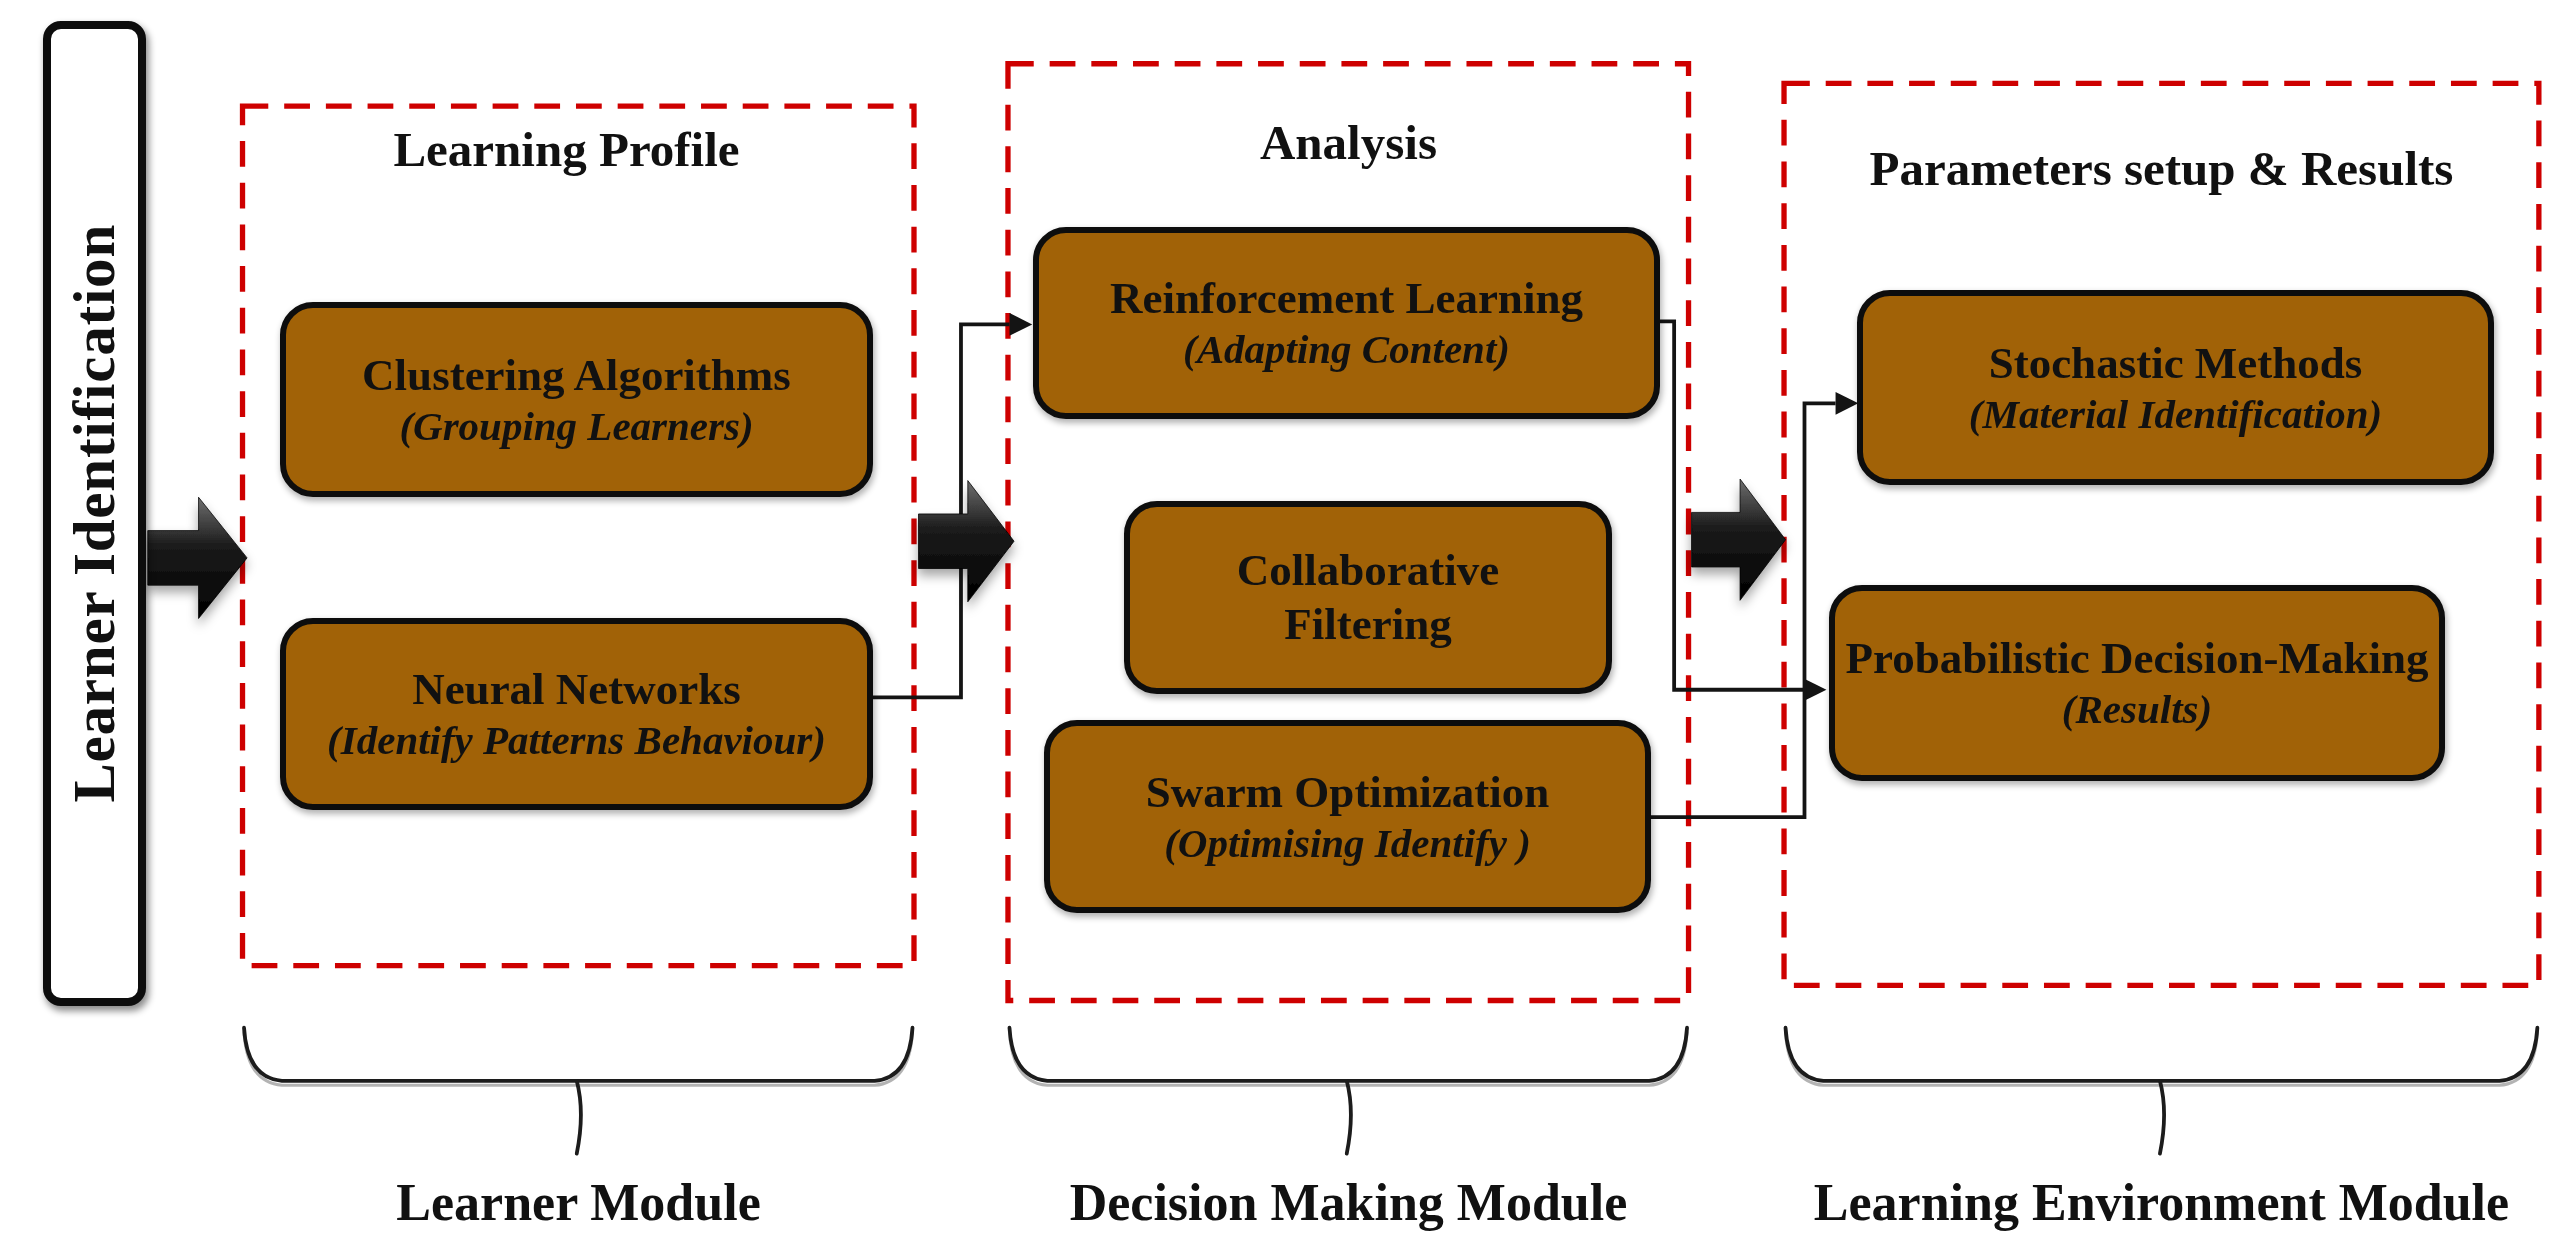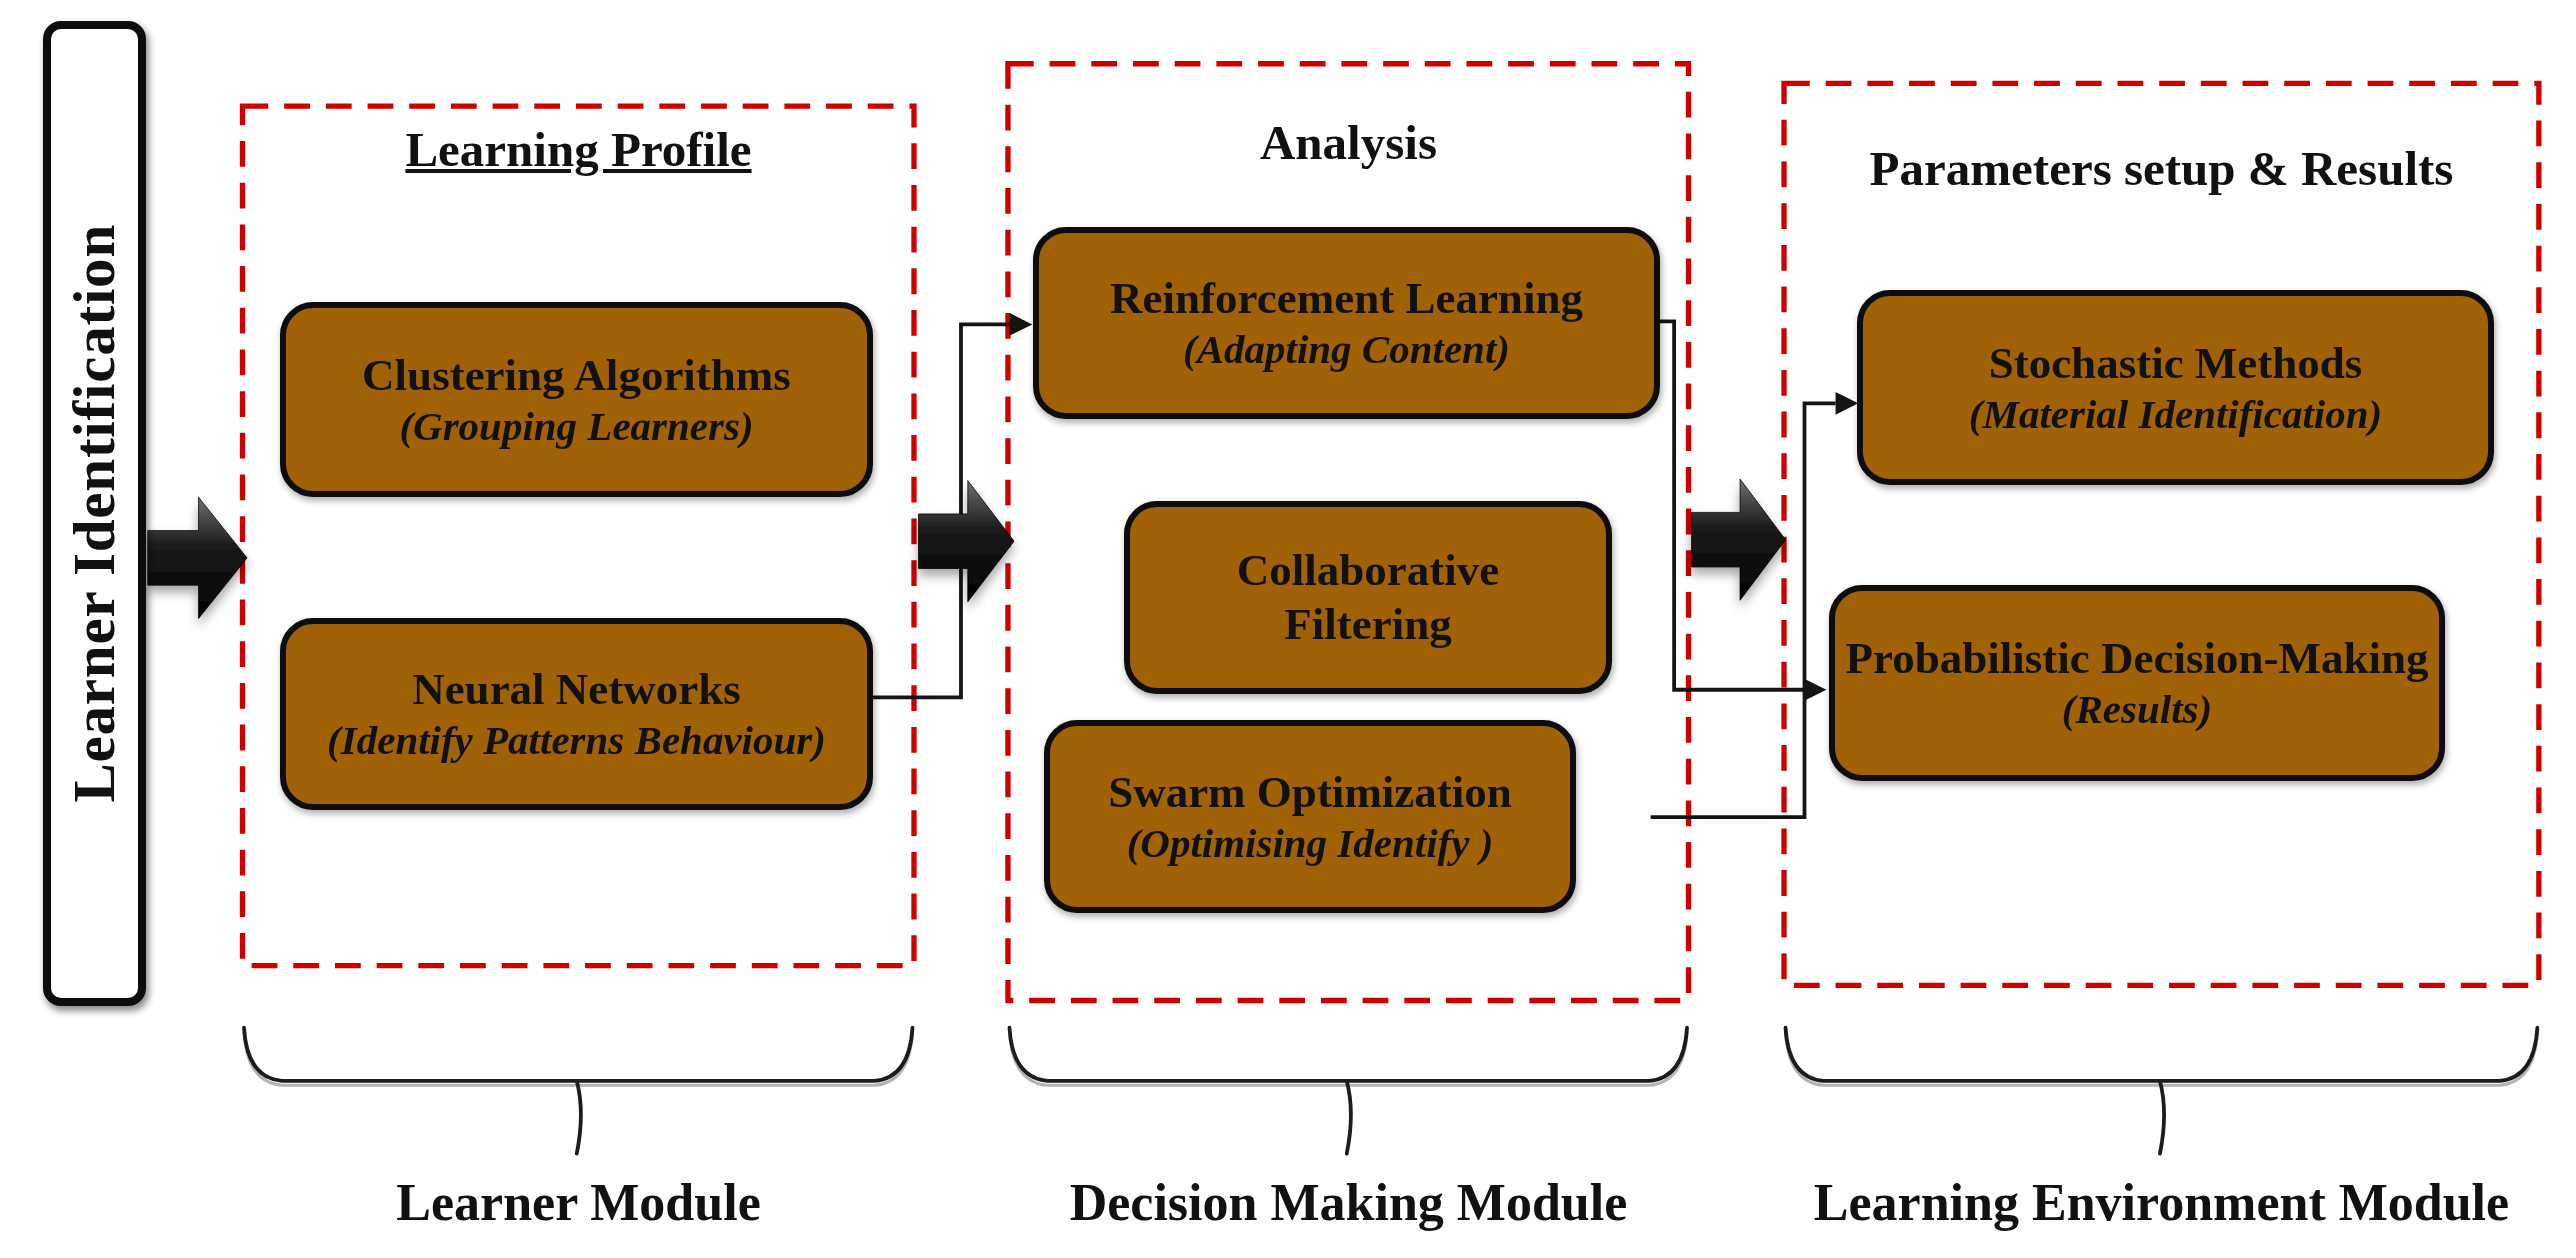--- a/index.html
+++ b/index.html
@@ -49,24 +49,24 @@
     position:absolute;text-align:center;font-size:49px;font-weight:600;
   }
   .caption{
     position:absolute;text-align:center;font-size:52px;font-weight:600;top:1173px;
   }
   
   .n-clustering{left:280px;top:302px;width:593px;height:195px;}
   .n-neural{left:280px;top:618px;width:593px;height:192px;}
   .n-reinforcement{left:1033px;top:227px;width:627px;height:192px;}
   .n-collab{left:1124px;top:481px;width:488px;height:193px;margin-top:20px;}
-  .n-swarm{left:1044px;top:720px;width:532px;height:193px;}
+  .n-swarm{left:1044px;top:720px;width:607px;height:193px;}
   .n-stochastic{left:1857px;top:290px;width:637px;height:195px;}
   .n-probabilistic{left:1829px;top:585px;width:616px;height:196px;}
-  .t-1{left:243px;width:671px;top:121px;text-decoration:underline;}
+  .t-1{left:231px;width:671px;top:121px;}
   .t-2{left:1008px;width:681px;top:114px;}
   .t-3{left:1784px;width:755px;top:140px;}
   .c-1{left:243px;width:671px;}
   .c-2{left:1008px;width:681px;}
   .c-3{left:1784px;width:755px;}
 </style>
 </head>
 <body>
 
 <div class="canvas">

